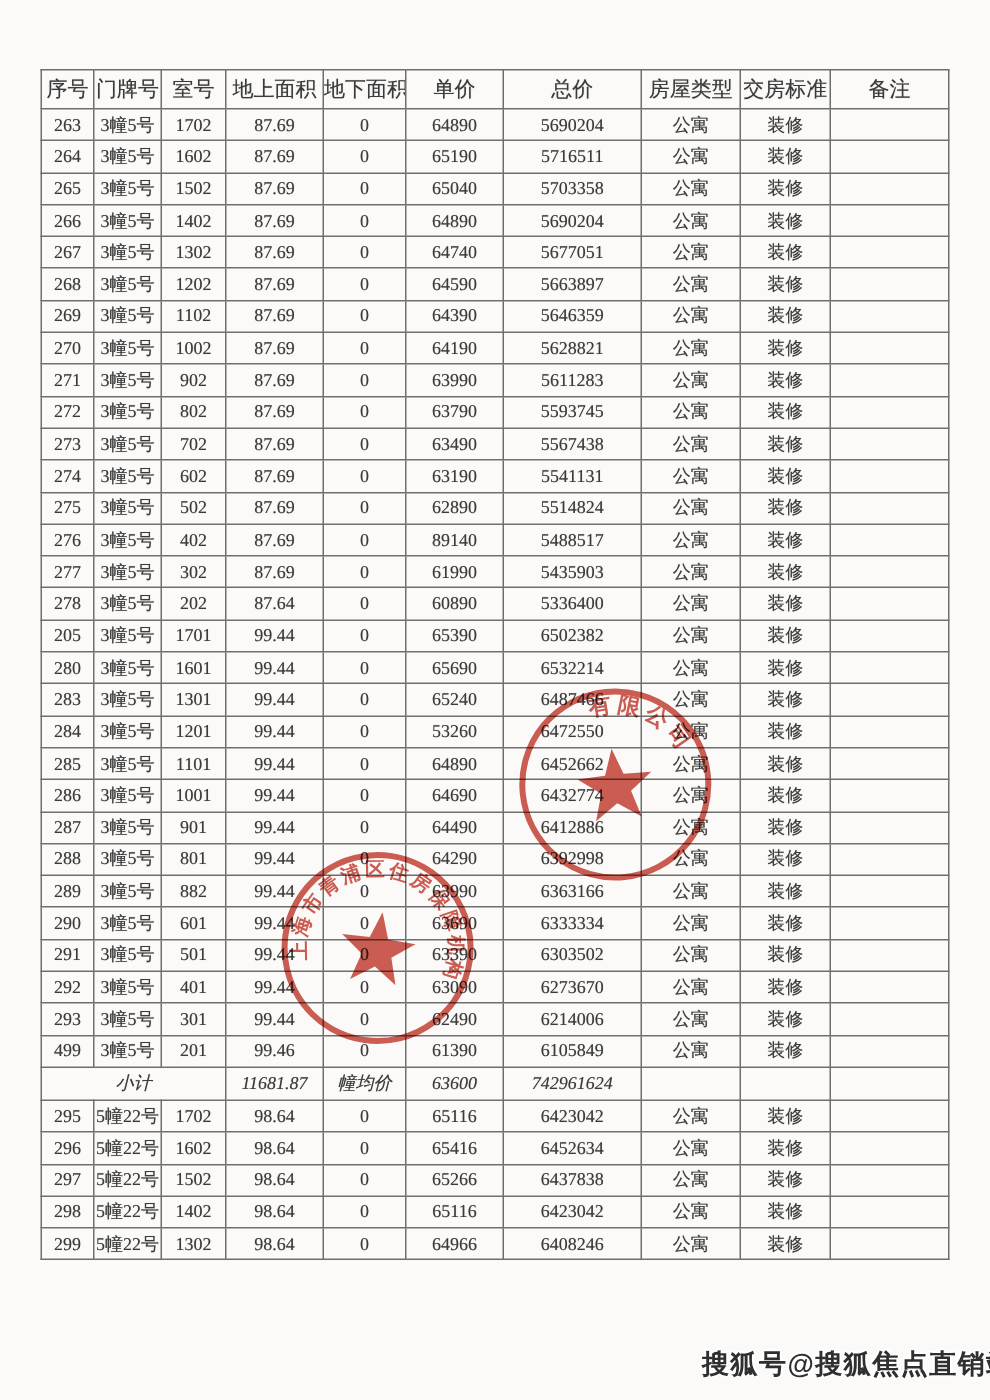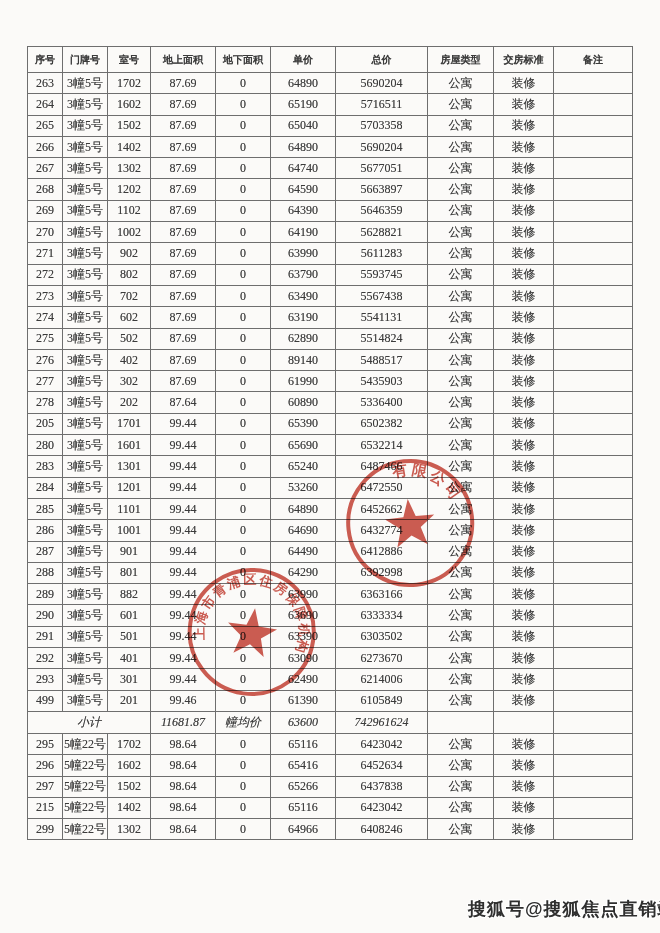--- a/index.html
+++ b/index.html
@@ -23,22 +23,22 @@
     text-align:center;
     vertical-align:middle;
     font-size:12px;
     padding:0;
     overflow:hidden;
     white-space:nowrap;
     text-shadow:0 0 0.5px rgba(70,70,70,.55);
   }
   table.price th{
     height:25px;
-    font-weight:bold;
-    font-size:10px;
+    font-weight:normal;
+    font-size:14px;
   }
   table.price td{height:20.3px;}
   tr.subtotal td{height:21px;font-style:italic;}
   td.num-right{text-align:right;padding-right:4px;}
   
   .stamp{
     position:absolute;
     pointer-events:none;
     mix-blend-mode:multiply;
     opacity:.8;
@@ -496,21 +496,21 @@
           <td>1502</td>
           <td>98.64</td>
           <td>0</td>
           <td>65266</td>
           <td>6437838</td>
           <td>公寓</td>
           <td>装修</td>
           <td></td>
         </tr>
         <tr>
-          <td>215</td>
+          <td>298</td>
           <td>5幢22号</td>
           <td>1402</td>
           <td>98.64</td>
           <td>0</td>
           <td>65116</td>
           <td>6423042</td>
           <td>公寓</td>
           <td>装修</td>
           <td></td>
         </tr>

